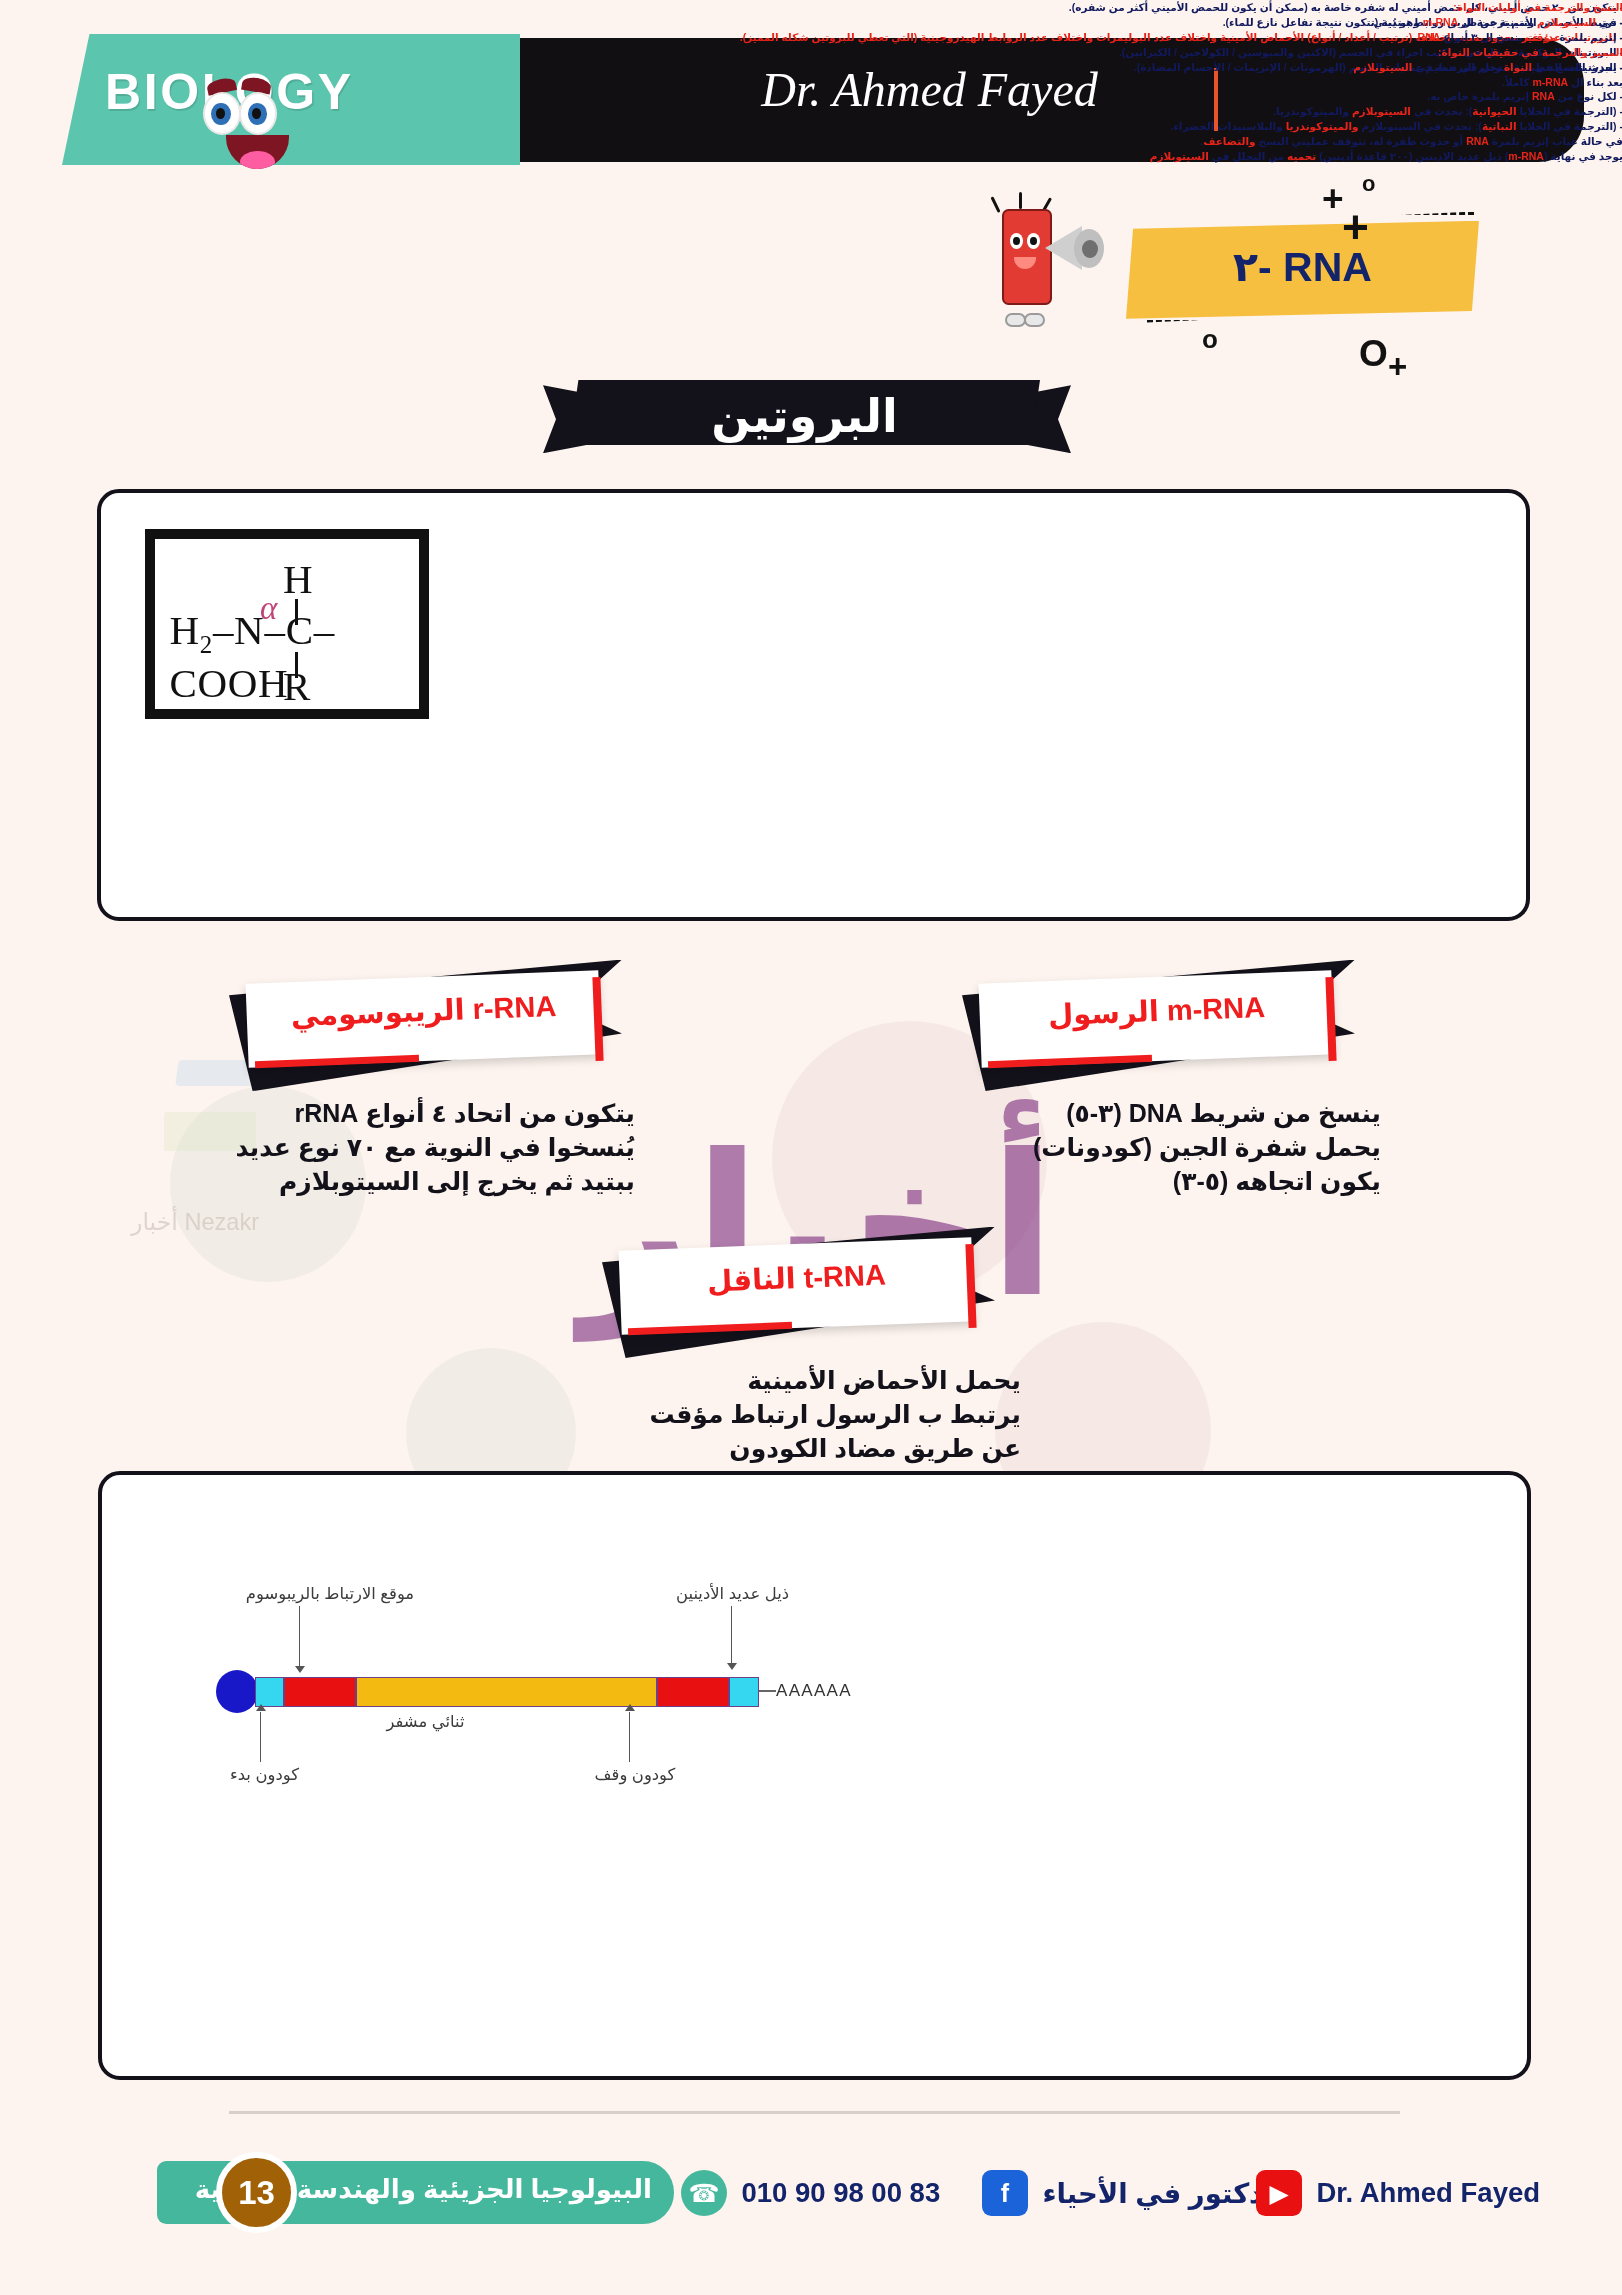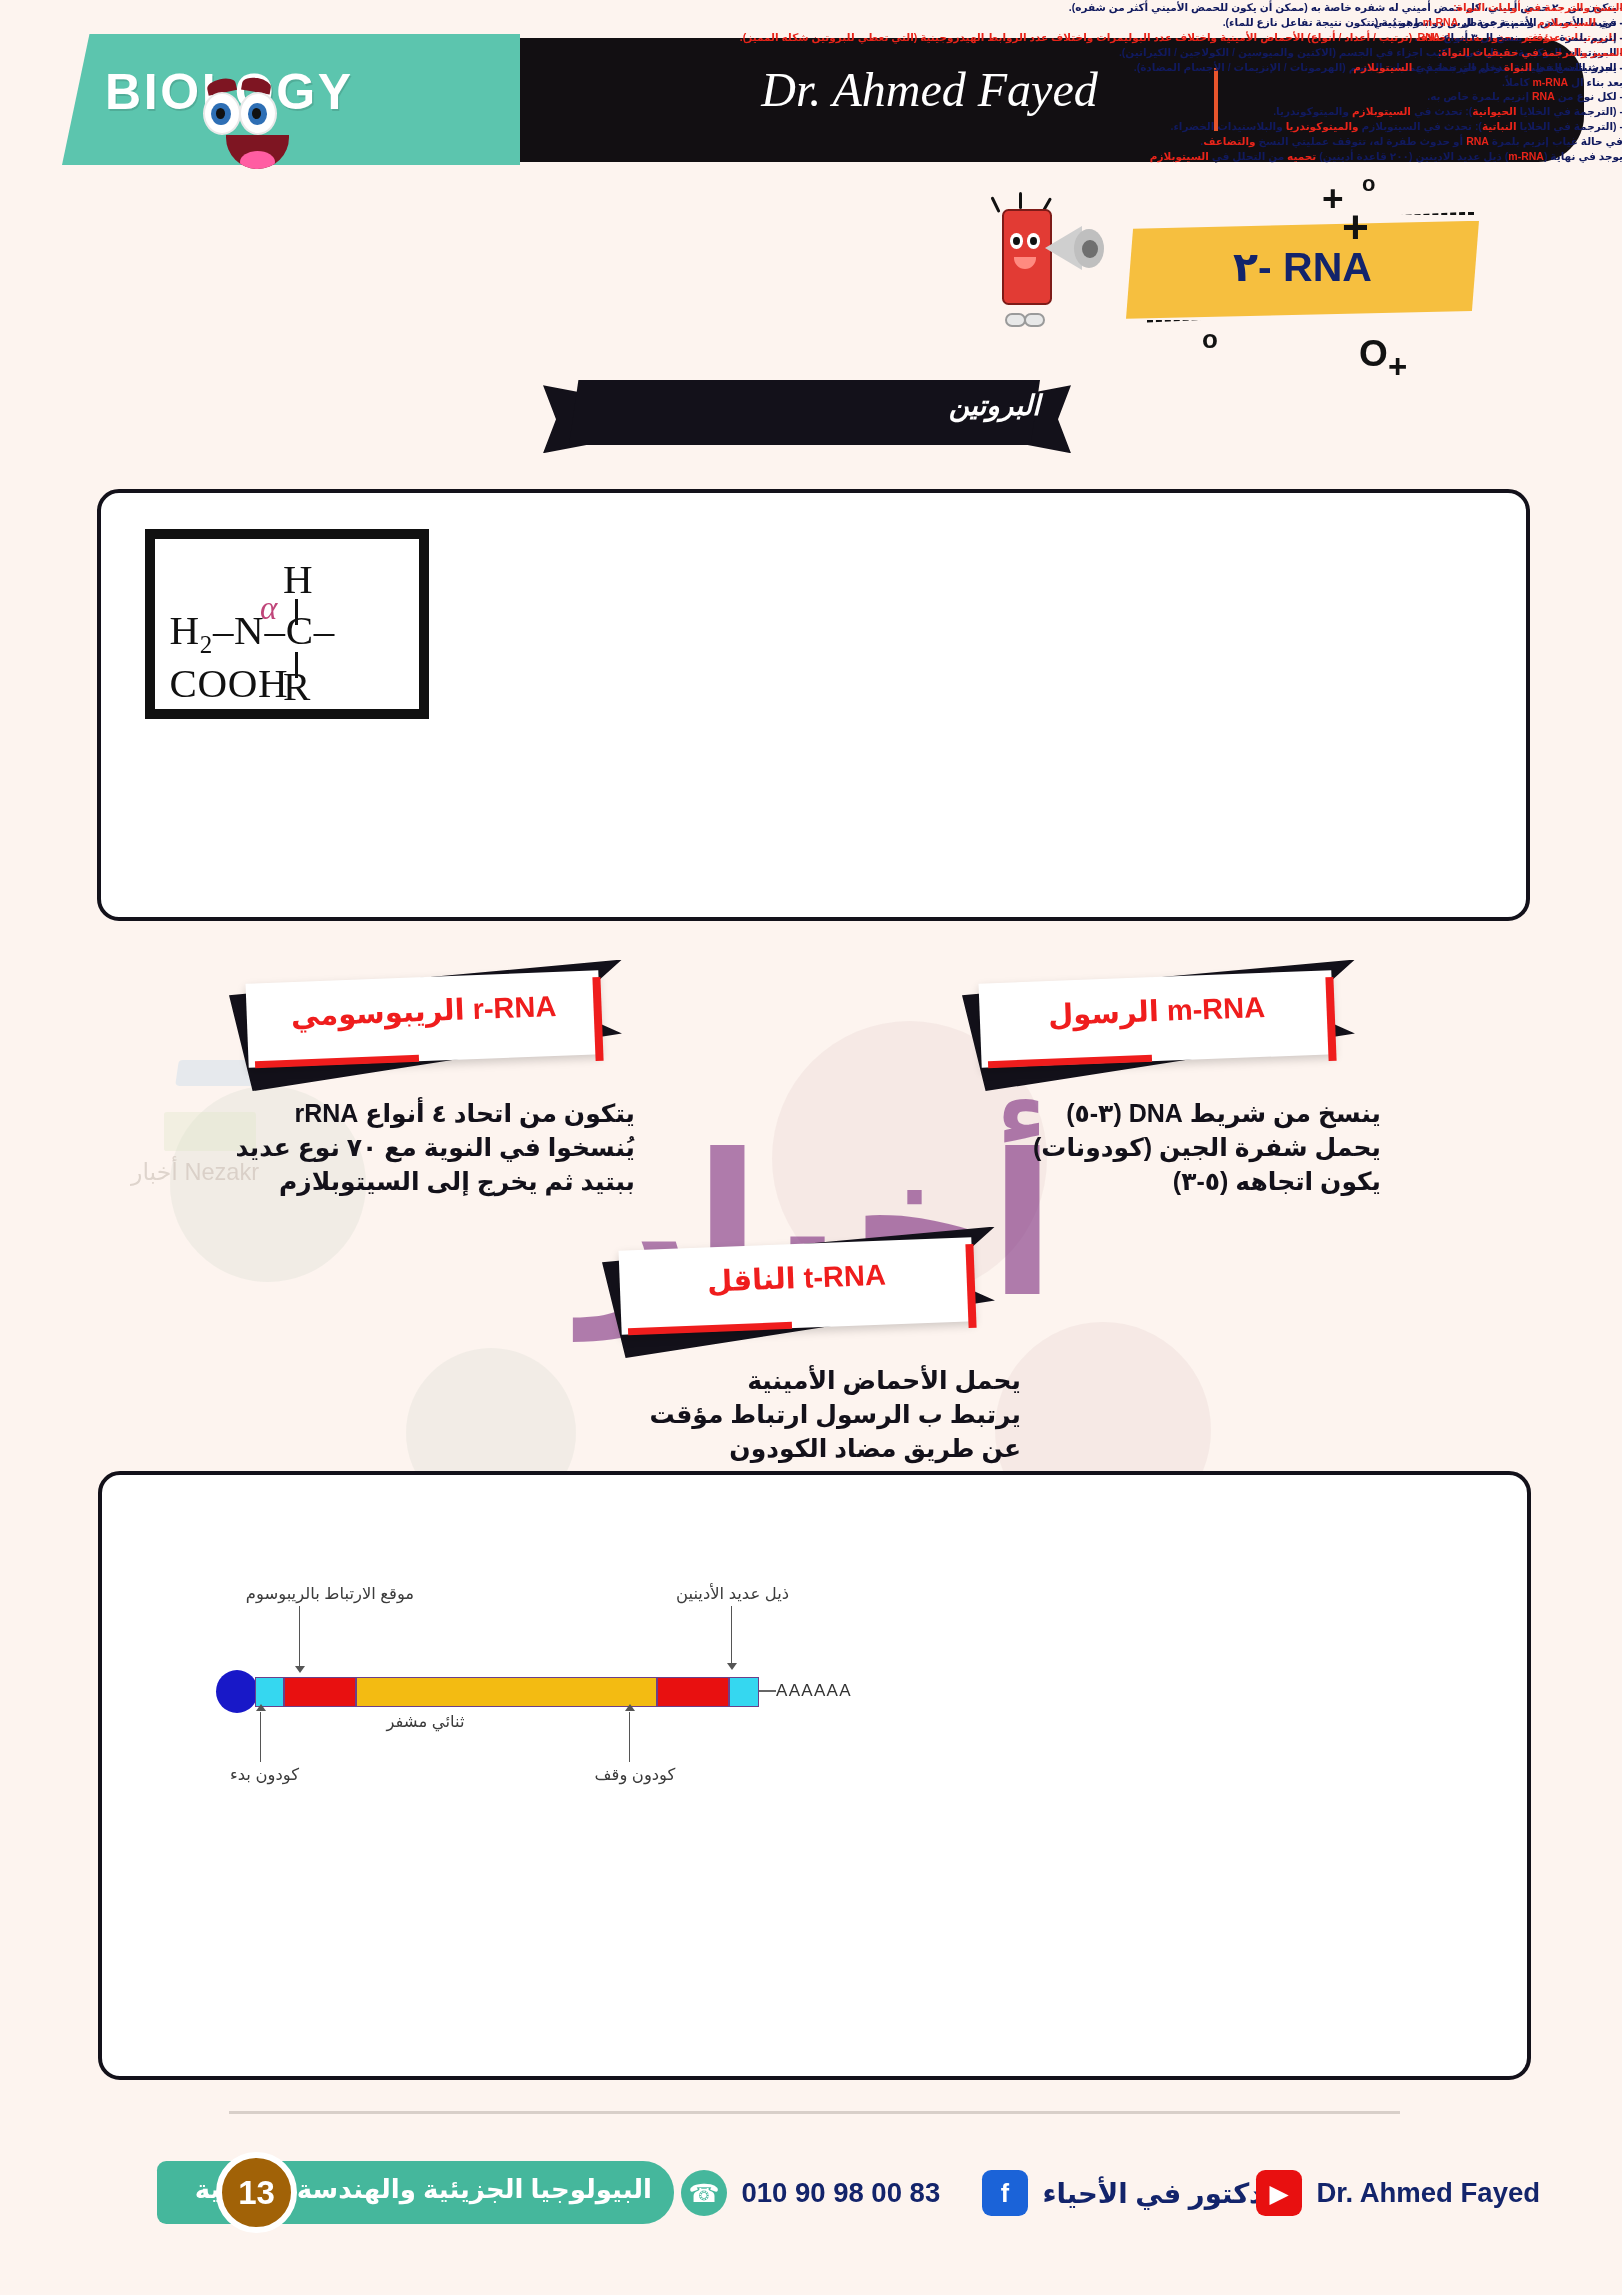--- a/index.html
+++ b/index.html
@@ -18,21 +18,21 @@
   .bg-blob.b3{left:995px;top:1322px;width:216px;height:216px;background:#f3e6e1;}
   .bg-blob.b4{left:406px;top:1348px;width:170px;height:170px;background:#eeeae3;}
   .wm-text{
     position:absolute;left:581px;top:1112px;
     font-size:196px;font-weight:700;color:#701a75;opacity:.55;
     letter-spacing:-6.5px;user-select:none;
   }
   .wm-logo{position:absolute;left:164px;top:1060px;opacity:.35;}
   .wm-logo .cap{width:79px;height:26px;background:#bcd7ea;border-radius:3.9px;transform:skewX(-8deg);}
   .wm-logo .book{width:92px;height:39px;background:#dfe7c8;border-radius:2.6px;margin-top:26px;}
-  .wm-name{position:absolute;left:131px;top:1158px;font-size:23.6px;color:#cbbfb6;opacity:.6;}
+  .wm-name{position:absolute;left:131px;top:1208px;font-size:23.6px;color:#cbbfb6;opacity:.6;}
 
   
   .header{position:absolute;left:0;top:38px;width:1584px;height:124px;}
   .hdr-dark{
     position:absolute;left:458px;top:0;width:1126px;height:124px;
     background:#120f12;
     border-radius:0 46px 46px 0;
   }
   .hdr-teal{
     position:absolute;left:62px;top:-3.9px;width:458px;height:131px;
@@ -102,22 +102,22 @@
     position:absolute;left:26px;top:0;width:471px;height:65px;
     background:#13111a;
     clip-path:polygon(2% 0,100% 0,98% 100%,0 100%);
   }
   .banner .tail-l,.banner .tail-r{
     position:absolute;top:5.2px;width:50px;height:68px;background:#13111a;
   }
   .banner .tail-l{left:0;clip-path:polygon(0 0,100% 14%,100% 86%,0 100%,26% 50%);}
   .banner .tail-r{left:478px;clip-path:polygon(0 14%,100% 0,74% 50%,100% 100%,0 86%);}
   .banner .label{
-    position:absolute;left:26px;top:9.2px;width:471px;text-align:right;
-    font-size:28px;font-weight:900;color:#fff;font-style:italic;
+    position:absolute;left:26px;top:9.2px;width:471px;text-align:center;
+    font-size:46px;font-weight:900;color:#fff;
   }
 
   
   .box{
     position:absolute;background:#ffffff;
     border:4.6px solid #13111a;border-radius:22px;
     box-sizing:border-box;
   }
   .box.top{left:97px;top:489px;width:1433px;height:432px;}
   .box.bottom{left:98px;top:1471px;width:1433px;height:609px;}

